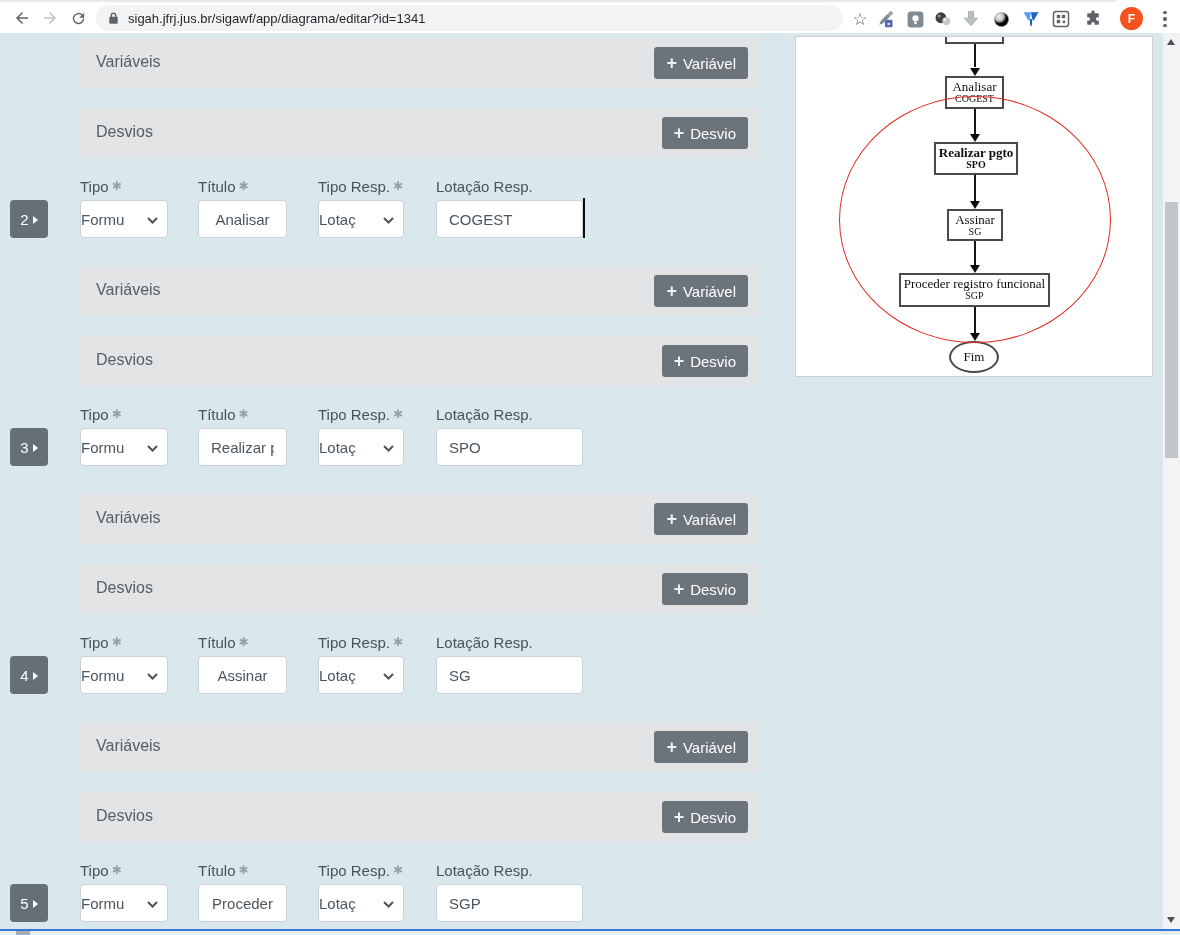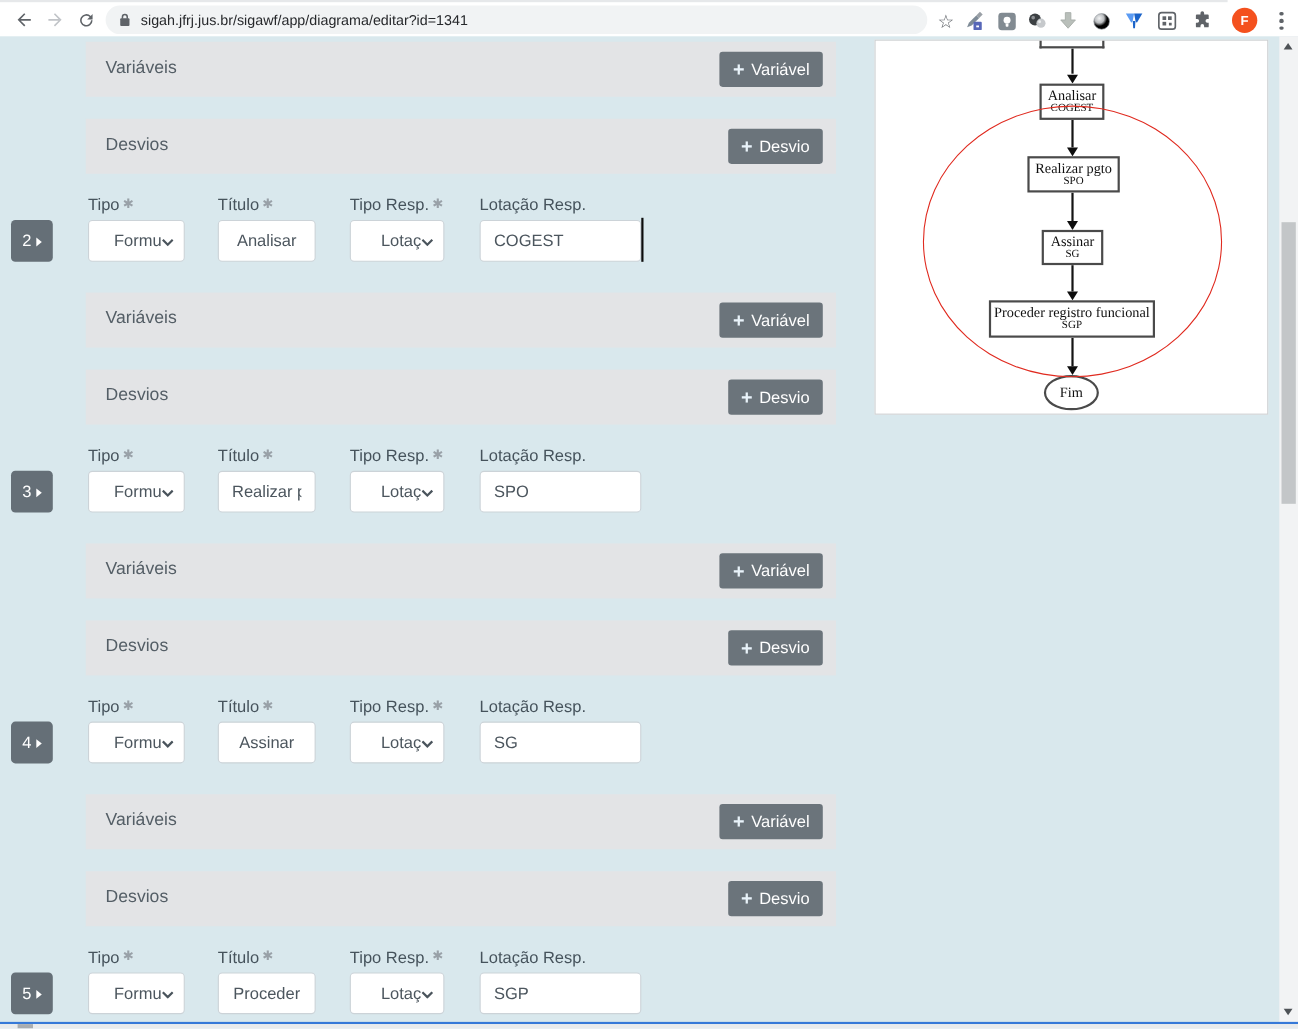--- a/index.html
+++ b/index.html
@@ -30,21 +30,21 @@
   .btn-add { position:absolute; right:12px; top:9px; height:32px; background:#6b747b; color:#fff; border:none; border-radius:3px; font-size:15px; padding:0 12px; display:flex; align-items:center; gap:6px; cursor:pointer; font-family:inherit; }
   .btn-add .plus { font-size:18px; font-weight:bold; color:#e9f3fa; line-height:1; }
 
   .badge { position:absolute; left:10px; width:38px; height:38px; background:#656f77; border-radius:4px; color:#fff; font-size:15px; display:flex; align-items:center; justify-content:center; gap:4px; cursor:pointer; }
   .badge .tri { width:0; height:0; border-left:5px solid #fff; border-top:4px solid transparent; border-bottom:4px solid transparent; margin-top:1px; }
 
   .lbl { position:absolute; height:18px; font-size:15px; color:#46535c; white-space:nowrap; }
   .req { color:#99a1a8; font-size:12px; margin-left:3px; vertical-align:2px; }
 
   .ctl { position:absolute; height:38px; background:#fff; border:1px solid #ccd3d8; border-radius:4px; box-sizing:border-box; }
-  .select { display:flex; align-items:center; justify-content:flex-end; padding-right:20px; font-size:15px; color:#4c565e; cursor:pointer; }
+  .select { display:flex; align-items:center; justify-content:flex-start; padding-right:20px; font-size:15px; color:#4c565e; cursor:pointer; }
   .select .chev { position:absolute; right:9px; top:16px; }
   .tinput { font-size:15px; color:#4c565e; padding:0 12px; width:100%; height:100%; border:none; background:transparent; outline:none; box-sizing:border-box; font-family:inherit; }
   .tcenter { text-align:center; }
   .text-cursor { position:absolute; left:583px; width:2px; background:#0c0c0c; }
 
   
   .dpanel { position:absolute; left:795px; top:3px; width:358px; height:341px; background:#fff; border:1px solid #cdd0d2; box-sizing:border-box; overflow:hidden; }
   .dnode { position:absolute; border:2px solid #4a4a4a; background:#fff; text-align:center; font-family:"Liberation Serif", serif; color:#101010; box-sizing:border-box; z-index:3; }
   .dnode .t1 { font-size:13px; line-height:15px; display:block; margin-top:1px; white-space:nowrap; }
   .dnode .t2 { font-size:10px; line-height:10px; display:block; }
@@ -329,21 +329,21 @@
       <div class="dline" style="top:7px; height:23px;"></div>
       <div class="dhead" style="top:31px;"></div>
 
       <div class="dnode" style="left:149px; top:39px; width:59px; height:33px;">
         <span class="t1">Analisar</span>
         <span class="t2">COGEST</span>
       </div>
       <div class="dline" style="top:72px; height:25px;"></div>
       <div class="dhead" style="top:97px;"></div>
 
-      <div class="dnode" style="left:138px; top:105px; width:84px; height:33px;">
+      <div class="dnode" style="left:138px; top:105px; width:84px; height:33px;font-weight:bold;">
         <span class="t1">Realizar pgto</span>
         <span class="t2">SPO</span>
       </div>
       <div class="dline" style="top:138px; height:26px;"></div>
       <div class="dhead" style="top:164px;"></div>
 
       <div class="dnode" style="left:151px; top:172px; width:56px; height:32px;">
         <span class="t1">Assinar</span>
         <span class="t2">SG</span>
       </div>

